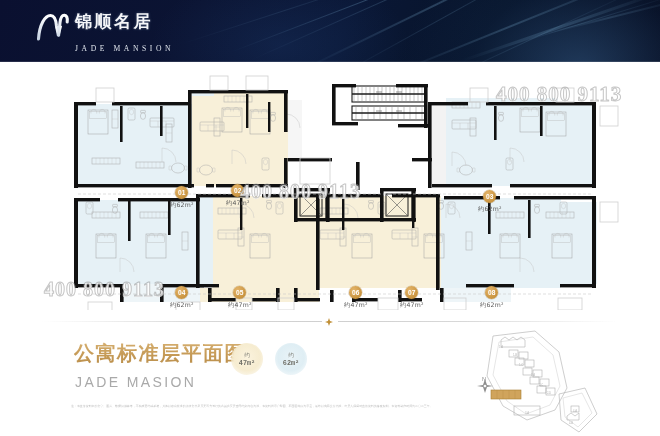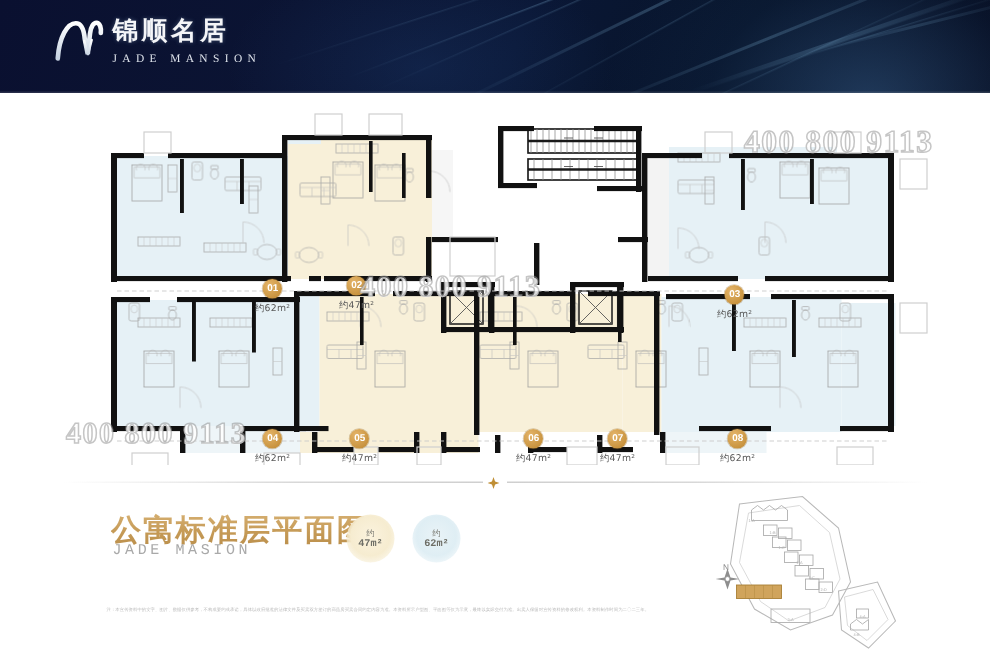--- a/index.html
+++ b/index.html
@@ -39,21 +39,21 @@
   .logo{position:absolute;left:36px;top:11px;display:flex;align-items:flex-start;}
   .logo-mark{width:34px;height:30px;margin-right:5px;margin-top:1px;}
   .logo-txt{display:flex;flex-direction:column;justify-content:flex-start;padding-top:1px;}
   .logo-cn{
     font-family:"DejaVu Sans","Liberation Sans",sans-serif;
     font-size:17px;line-height:19px;color:#f4f5f8;letter-spacing:2.5px;font-weight:600;
     text-shadow:0 0 3px rgba(170,200,230,.35);
   }
   .logo-en{
     font-family:"Liberation Serif","DejaVu Serif",serif;
-    font-size:7.6px;line-height:11px;color:#dfe4ec;letter-spacing:3.6px;margin-top:2px;
+    font-size:7.6px;line-height:11px;color:#dfe4ec;letter-spacing:3.6px;margin-top:12px;
   }
 
   
   .plan-wrap{position:absolute;left:0;top:62px;width:660px;height:248px;background:#fff;}
   .plan-svg{position:absolute;left:0;top:0;}
 
   
   .wm{
     position:absolute;
     font-family:"Liberation Serif","DejaVu Serif",serif;
@@ -99,23 +99,23 @@
   .title-cn{
     position:absolute;left:74px;top:14px;
     font-family:"DejaVu Sans","Liberation Sans",sans-serif;
     font-size:20px;font-weight:600;letter-spacing:1.5px;
     color:#c9a063;
     background:linear-gradient(180deg,#d8b274 0%,#c59a56 55%,#b88c49 100%);
     -webkit-background-clip:text;background-clip:text;-webkit-text-fill-color:transparent;
     white-space:nowrap;
   }
   .title-en{
-    position:absolute;left:75px;top:36px;
-    font-family:Liberation Mono, monospace;
-    font-size:10px;letter-spacing:2.4px;color:#a9a9a9;white-space:nowrap;
+    position:absolute;left:75px;top:48px;
+    font-family:Liberation Sans, sans-serif;
+    font-size:14px;letter-spacing:2.4px;color:#a9a9a9;white-space:nowrap;
   }
   .legend{position:absolute;left:231px;top:17px;display:flex;gap:12px;}
   .lg{
     width:32px;height:32px;border-radius:50%;
     display:flex;flex-direction:column;align-items:center;justify-content:center;
     font-family:Liberation Mono, monospace;
     color:#7c7c74;
   }
   .lg.tan{background:radial-gradient(circle at 50% 45%,#fbf3de 0%,#f6ecd0 55%,rgba(246,236,208,0) 100%);}
   .lg.blue{background:radial-gradient(circle at 50% 45%,#e9f3f7 0%,#dfeef4 55%,rgba(223,238,244,0) 100%);}

